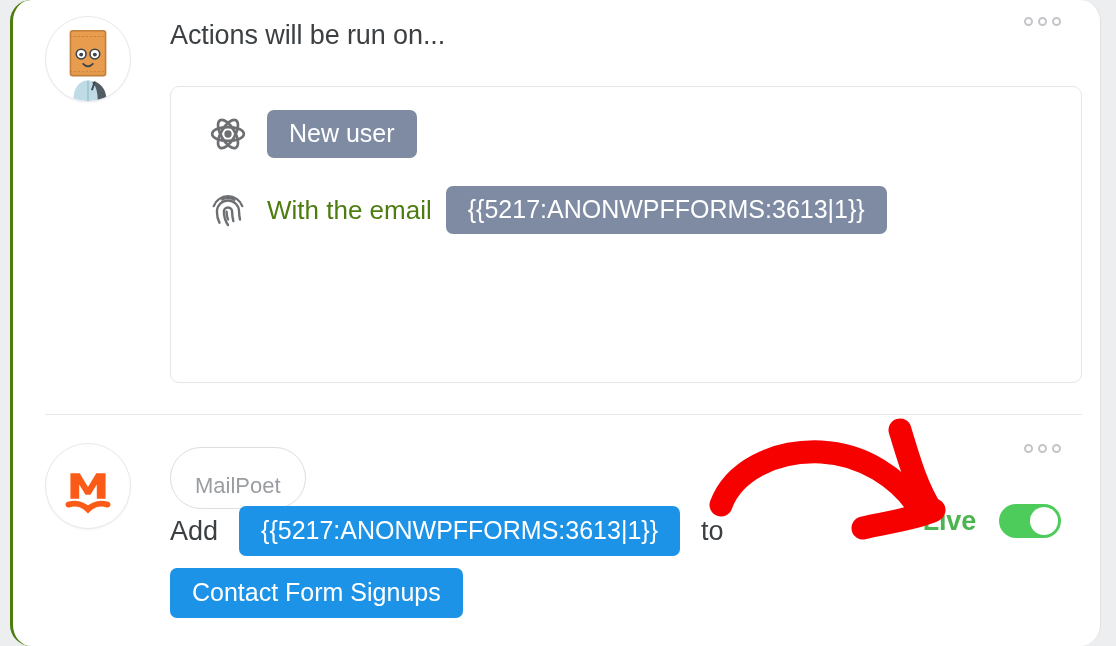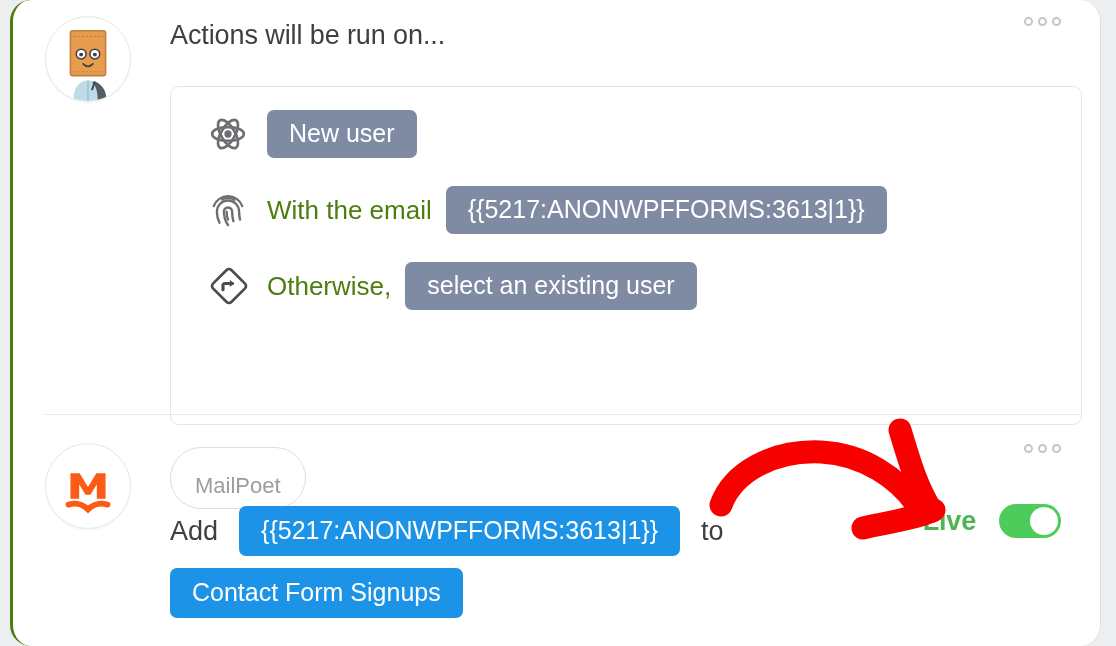--- a/index.html
+++ b/index.html
@@ -81,21 +81,21 @@
     color: #3c4043;
     letter-spacing: -0.1px;
     white-space: nowrap;
   }
 
   .card {
     position: absolute;
     left: 157px;
     top: 86px;
     width: 912px;
-    height: 339px;
+    height: 297px;
     border: 1px solid #e3e5e7;
     border-radius: 9px;
     background: #fff;
   }
 
   .card-row {
     position: absolute;
     left: 38px;
     display: flex;
     align-items: center;
@@ -309,31 +309,20 @@
                 <path d="M3 9.5 A9.6 9.6 0 0 1 21 9.5"></path>
                 <path d="M8.4 5.4 A7.4 7.4 0 0 1 16 5.6"></path>
                 <path d="M12 18 C11.3 16.5 11.1 14.8 11.1 13"></path>
               </g>
             </svg>
           </span>
           <span class="row-text">With the email</span>
           <span class="pill-slate">{{5217:ANONWPFFORMS:3613|1}}</span>
         </div>
 
-        <div class="card-row r3">
-          <span class="row-icon">
-            <svg width="40" height="40" viewBox="0 0 24 24" aria-hidden="true">
-              <rect x="4.2" y="4.2" width="15.6" height="15.6" rx="2" transform="rotate(45 12 12)" fill="none" stroke="#4a4d50" stroke-width="1.6"></rect>
-              <path d="M8.4 14.2 L8.4 11.6 A1.1 1.1 0 0 1 9.5 10.5 L14.1 10.5" fill="none" stroke="#4a4d50" stroke-width="1.9" stroke-linecap="round" stroke-linejoin="round"></path>
-              <path d="M12.5 8.4 L15.1 10.5 L12.5 12.6 Z" fill="#4a4d50"></path>
-            </svg>
-          </span>
-          <span class="row-text">Otherwise,</span>
-          <span class="pill-slate">select an existing user</span>
-        </div>
 
       </div>
     </div>
 
     <div class="divider"></div>
 
     <div class="block">
 
       <div class="avatar-col" style="top:443px;">
         <div class="avatar">

